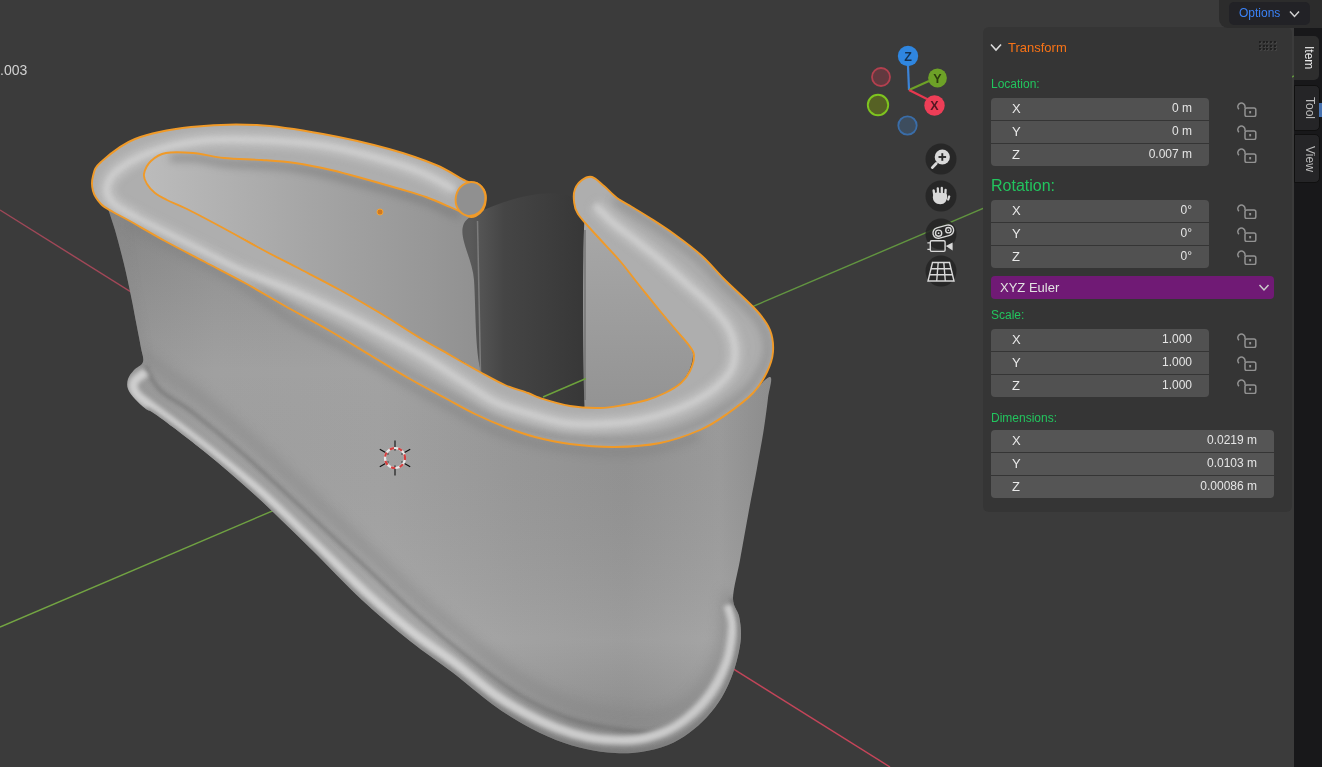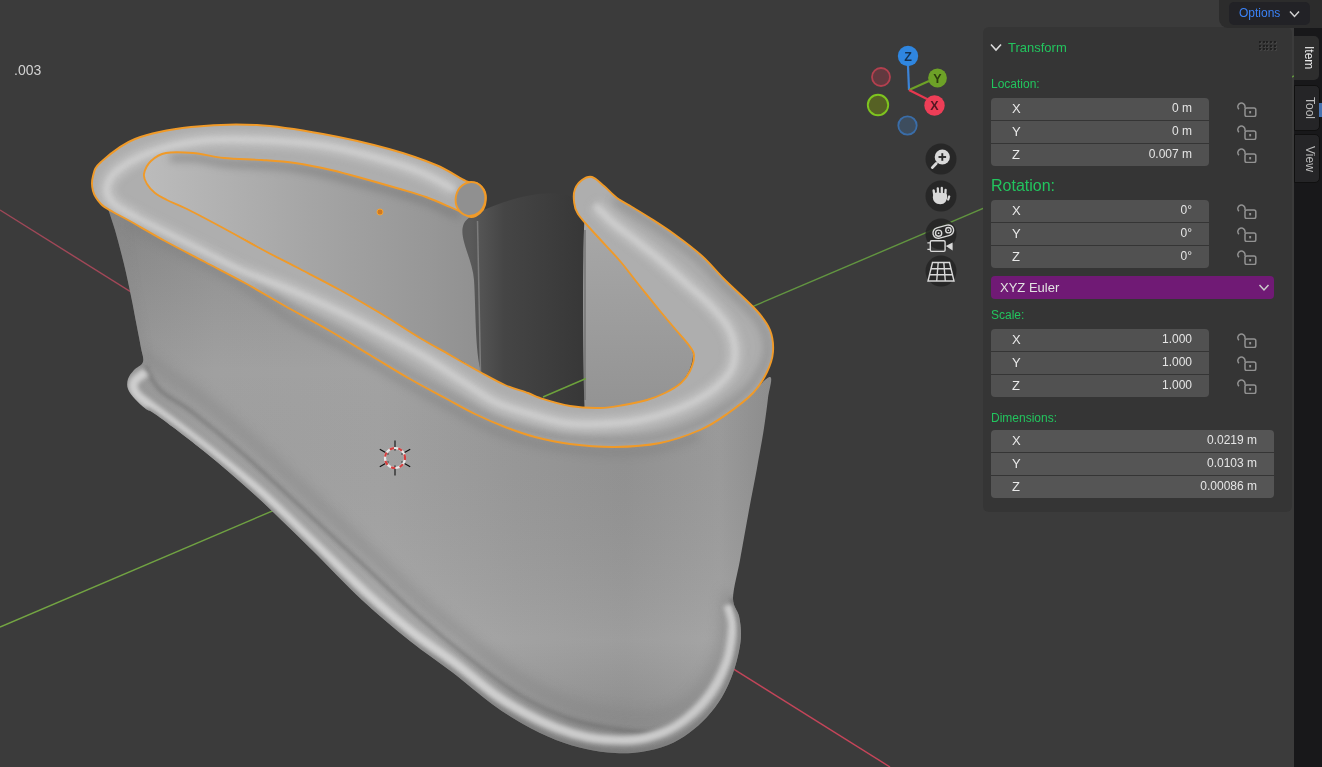--- a/index.html
+++ b/index.html
@@ -179,27 +179,27 @@
 
     <circle cx="941" cy="271" r="15.5" fill="#252525" opacity="0.85"></circle>
     <g stroke="#d9d9d9" fill="none" stroke-width="1.4">
       <path d="M932.5,262.5 L949.5,262.5 L954,281 L928,281 Z"></path>
       <path d="M938.2,262.5 L936.7,281 M943.8,262.5 L945.3,281"></path>
       <path d="M931,268.7 L951,268.7 M929.5,274.8 L952.5,274.8"></path>
     </g>
   </g>
 </svg>
 
-<div class="txt" style="left:0px;top:62px;font-size:14px;color:#d2d2d2;margin-left:14px;">.003</div>
+<div class="txt" style="left:0px;top:62px;font-size:14px;color:#d2d2d2;">.003</div>
 
 <div id="panel"></div>
 <svg style="position:absolute;left:989px;top:41px;z-index:5" width="14" height="12" viewBox="0 0 14 12">
   <path d="M2,3.5 L7,9 L12,3.5" fill="none" stroke="#dcdcdc" stroke-width="1.6"></path>
 </svg>
-<div class="txt" style="left:1008px;top:40px;font-size:13px;color:#22c55e;z-index:5">Transform</div>
+<div class="txt" style="left:1008px;top:40px;font-size:13px;color:#f97316;z-index:5">Transform</div>
 <div id="grip" style="position:absolute;z-index:5">
     <i style="left:1259.0px;top:41.0px"></i>
 <i style="left:1262.7px;top:41.0px"></i>
 <i style="left:1266.4px;top:41.0px"></i>
 <i style="left:1270.1px;top:41.0px"></i>
 <i style="left:1273.8px;top:41.0px"></i>
 <i style="left:1259.0px;top:44.7px"></i>
 <i style="left:1262.7px;top:44.7px"></i>
 <i style="left:1266.4px;top:44.7px"></i>
 <i style="left:1270.1px;top:44.7px"></i>

